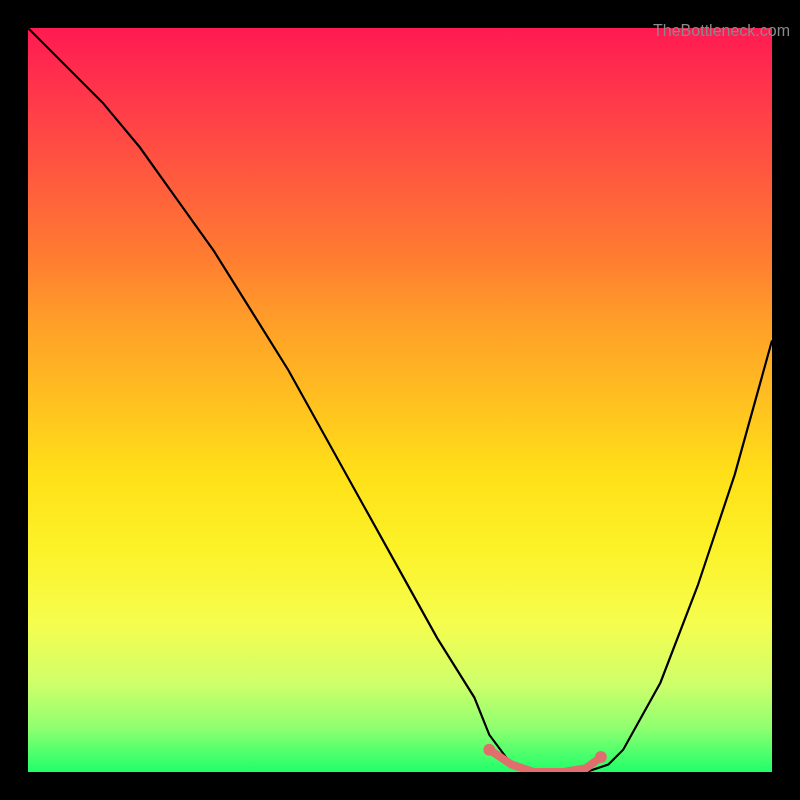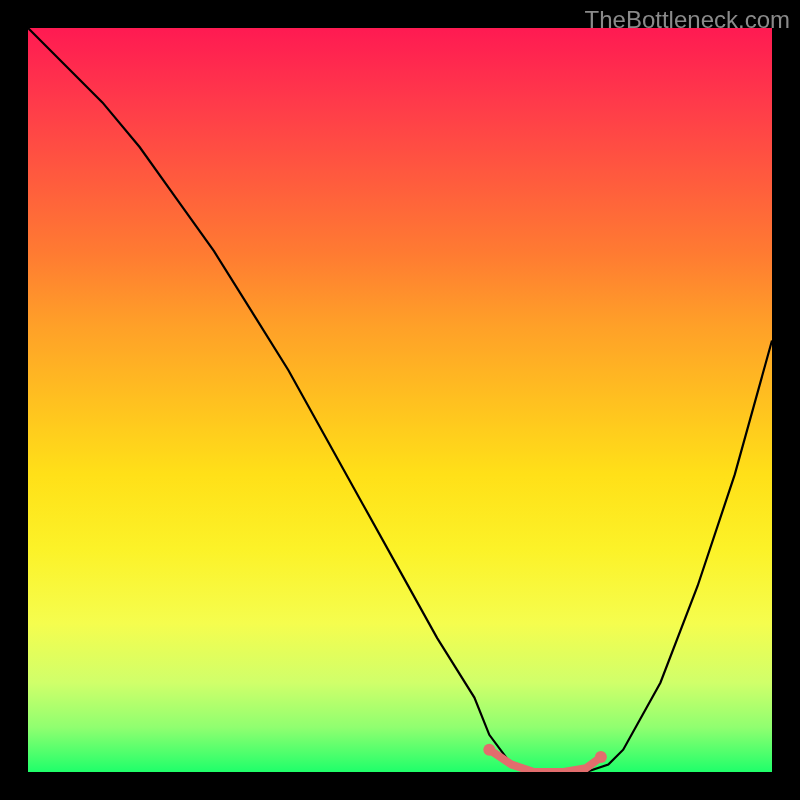--- a/index.html
+++ b/index.html
@@ -1,17 +1,17 @@
 <!DOCTYPE html>
 <html><head>
 <meta charset="utf-8">
 <style>
   * { margin: 0; padding: 0; box-sizing: border-box; }
   body { width: 800px; height: 800px; background: #000; font-family: Arial, sans-serif; position: relative; }
-  .watermark { position: absolute; top: 6px; right: 10px; color: #8a8a8a; font-size: 24px; font-weight: 500; z-index: 10; }
+  .watermark { position: absolute; top: 22px; right: 10px; color: #8a8a8a; font-size: 16px; font-weight: 500; z-index: 10; }
   .plot-area { position: absolute; left: 28px; top: 28px; width: 744px; height: 744px; background: linear-gradient(to bottom,
     #ff1a52 0%,
     #ff3a4a 10%,
     #ff5a3e 20%,
     #ff7a32 30%,
     #ffa028 40%,
     #ffc020 50%,
     #ffe018 60%,
     #fcf228 70%,
     #f5fd4e 80%,

